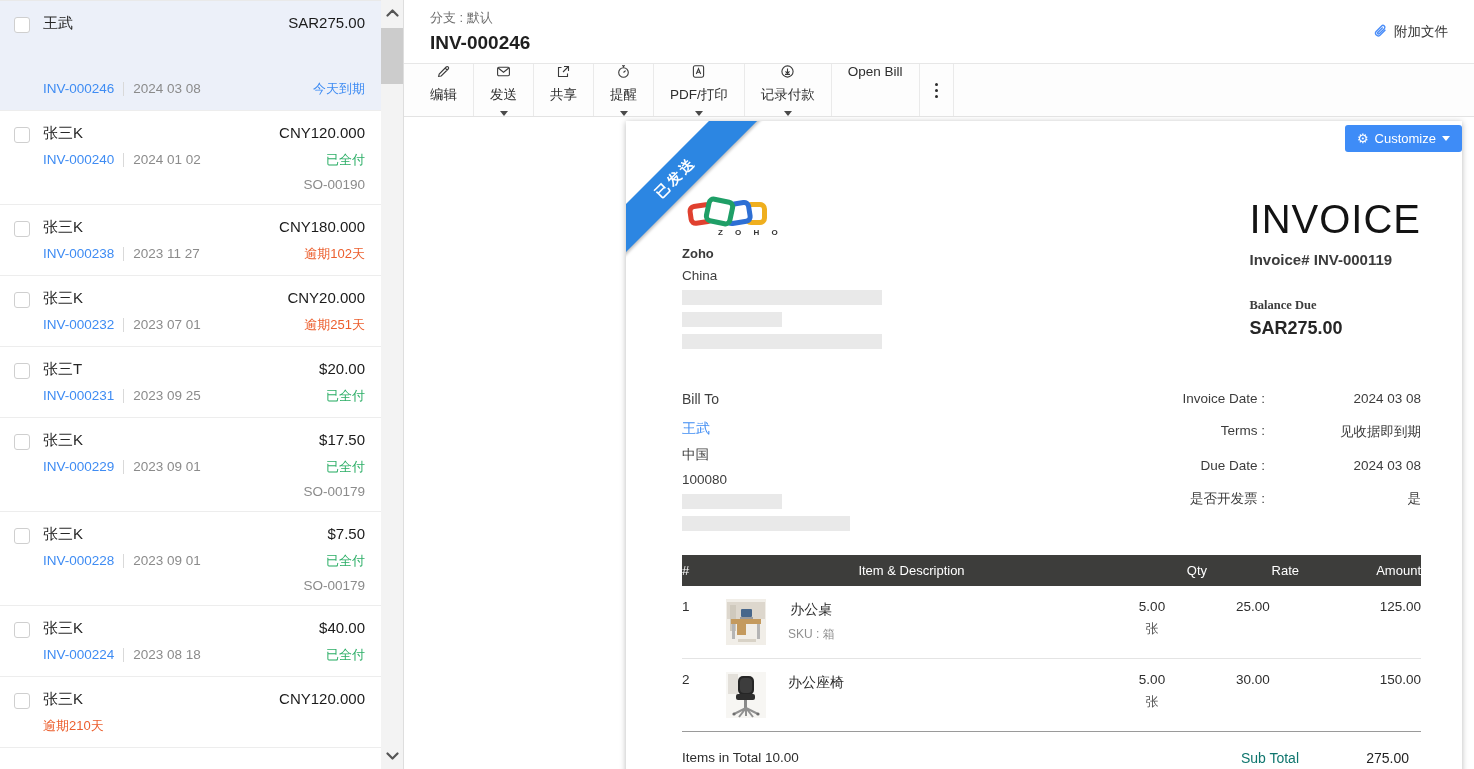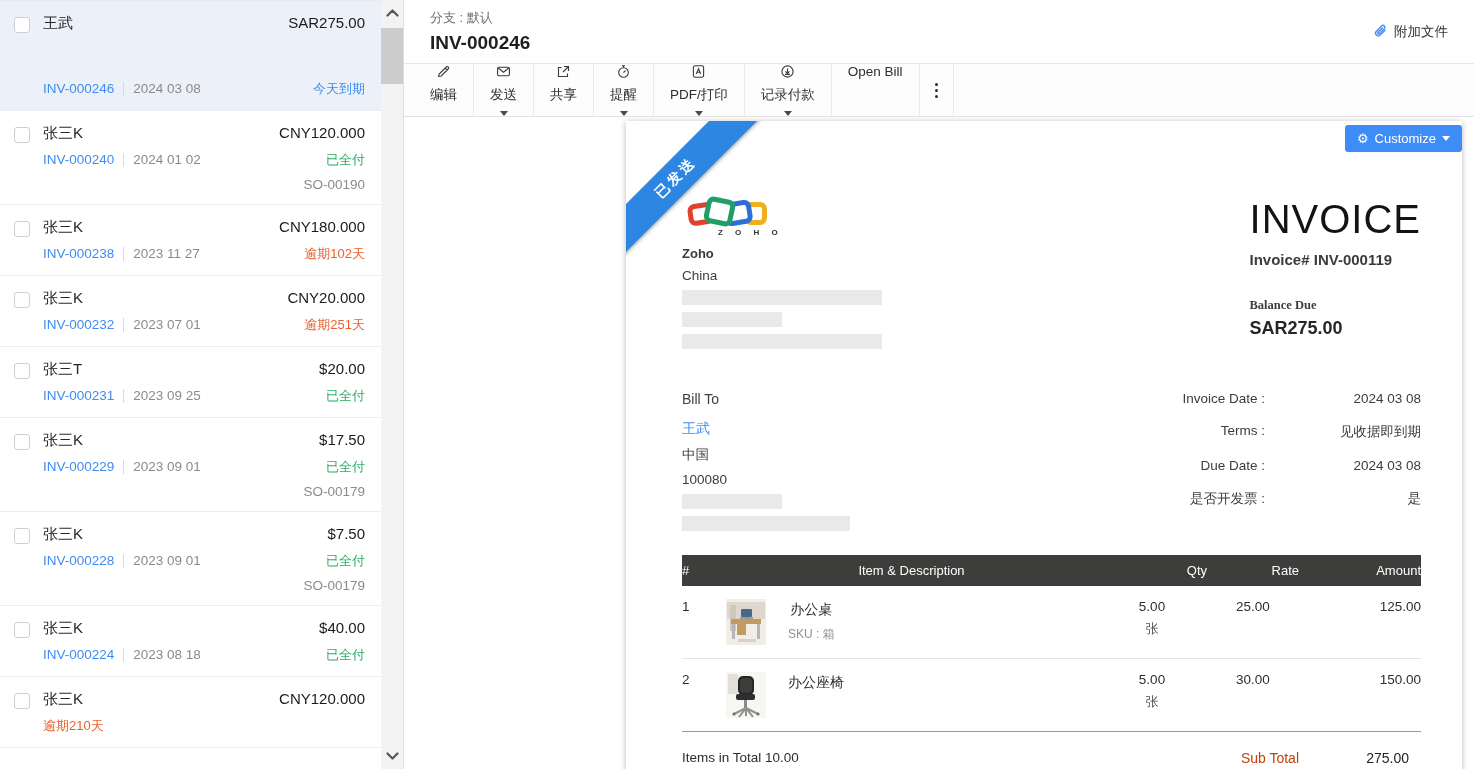--- a/index.html
+++ b/index.html
@@ -107,21 +107,21 @@
   .item-name { font-size:14px; color:#2a2a2a; margin-top:2px;text-align:center; }
   .item-sku { font-size:12px; color:#8f8f8f; margin-top:7px; }
   td.cell-qty, td.cell-rate { text-align:center; }
   td.cell-amt { text-align:right; padding-right:12px; }
   .unit { color:#555; margin-top:6px; font-size:13px; }
 
   .table-footer { display:flex; justify-content:space-between; margin-top:18px; }
   .items-total { font-size:13.5px; color:#2e2e2e; }
   .subtotal-block { display:flex; }
   .subtotal-labels { text-align:center; }
-  .sub-label { font-size:14px; color:#c2410c; }
+  .sub-label { font-size:14px; color:#0f766e; }
   .sub-value { width:122px; text-align:right; padding-right:12px; font-size:14px; color:#1f1f1f; }
 
   svg { display:block; }
 </style>
 </head>
 <body>
 
 <div class="app">
 
   <div class="left-pane">

